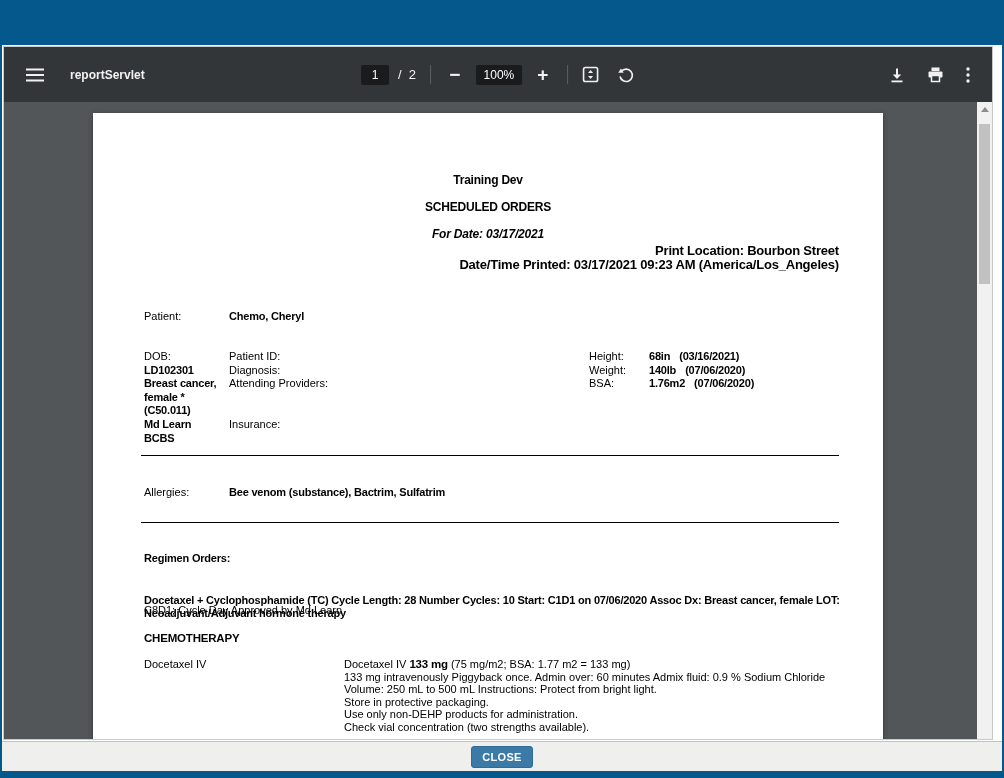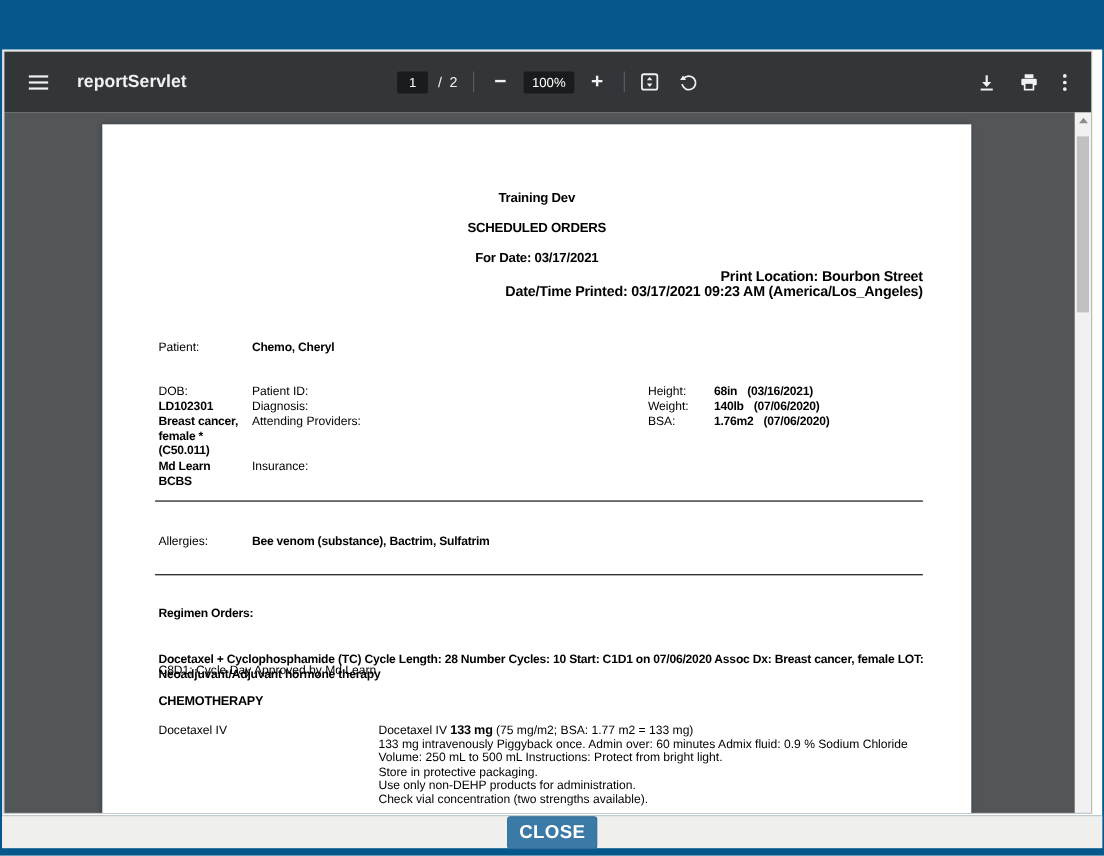--- a/index.html
+++ b/index.html
@@ -17,21 +17,21 @@
   .main { position:absolute; top:45px; left:2px; right:2px; bottom:7px; background:#ffffff; }
 
   
   .pdf-embed { position:absolute; top:1px; left:1px; right:9px; bottom:31px;
                border:1px solid #c9c9c9; display:flex; flex-direction:column; }
 
   
   .pdf-toolbar { position:relative; height:55px; background:#323639; flex:0 0 55px;
                  display:flex; align-items:center; color:#f1f1f1; }
   .tb-left { display:flex; align-items:center; gap:26px; padding-left:22px; }
-  .doc-name { font-size:16px; font-weight:bold; color:#f1f1f1; }
+  .doc-name { font-size:12px; font-weight:bold; color:#f1f1f1; }
   .tb-center { position:absolute; left:50%; top:0; height:100%;
                transform:translateX(-50%); display:flex; align-items:center; }
   .tb-right { margin-left:auto; display:flex; align-items:center; gap:22px; padding-right:22px; }
 
   .tb-btn { background:none; border:none; padding:0; cursor:pointer; display:flex;
             align-items:center; justify-content:center; color:#f1f1f1; }
   .darkbox { background:#191b1c; color:#ffffff; border:none; border-radius:2px;
              font-size:12px; text-align:center; }
   .page-input { width:28px; height:20px; line-height:20px; }
   .page-sep { margin:0 7px 0 9px; font-size:13px; }
@@ -51,21 +51,21 @@
   .scroll-up { height:14px; display:flex; align-items:center; justify-content:center; cursor:pointer; }
   .scroll-up .tri { width:0; height:0; border-left:4px solid transparent;
                     border-right:4px solid transparent; border-bottom:5px solid #8b8b8b; }
   .scroll-thumb { position:absolute; top:22px; left:2px; right:2px; height:160px;
                   background:#c1c1c1; cursor:pointer; }
 
   
   .footer { position:absolute; left:0; right:0; bottom:0; height:30px; background:#efefee;
             border-top:1px solid #b9c5cb; display:flex; align-items:center; justify-content:center; }
   .close-btn { background:#3b7aa6; border:1px solid #2f6b96; border-radius:3px; color:#ffffff;
-               font-size:17px; font-weight:bold; padding:4px 10px; letter-spacing:.3px; cursor:pointer;
+               font-size:11px; font-weight:bold; padding:4px 10px; letter-spacing:.3px; cursor:pointer;
                font-family:"Liberation Sans","DejaVu Sans",sans-serif; }
 
   
   .page { font-size:11px; }
   .abs { position:absolute; }
   .b { font-weight:bold; letter-spacing:-0.2px; }
   .ctr { left:0; right:0; text-align:center; font-size:12px; }
   .rgt { right:44px; text-align:right; font-size:13px; }
   .info-grid { display:grid; grid-template-columns:85px 1fr; column-gap:0; line-height:13.6px; }
   .info-grid-r { display:grid; grid-template-columns:60px 1fr; line-height:13.6px; }
@@ -144,21 +144,21 @@
           </button>
         </div>
       </div>
 
       <div class="pdf-body">
 
         <div class="page">
 
           <div class="abs ctr b" style="top:60px;">Training Dev</div>
           <div class="abs ctr b" style="top:87px;">SCHEDULED ORDERS</div>
-          <div class="abs ctr b" style="top:114px;">For Date: 03/17/2021</div>
+          <div class="abs ctr b" style="top:114px;font-style:italic;">For Date: 03/17/2021</div>
 
           <div class="abs rgt b" style="top:130px;">Print Location: Bourbon Street</div>
           <div class="abs rgt b" style="top:144px;">Date/Time Printed: 03/17/2021 09:23 AM (America/Los_Angeles)</div>
 
           <div class="abs info-grid" style="top:197px; left:51px; width:340px;">
             <span>Patient:</span>
             <span class="b">Chemo, Cheryl</span>
           </div>
 
           <div class="abs info-grid" style="top:237px; left:51px; width:350px;">

